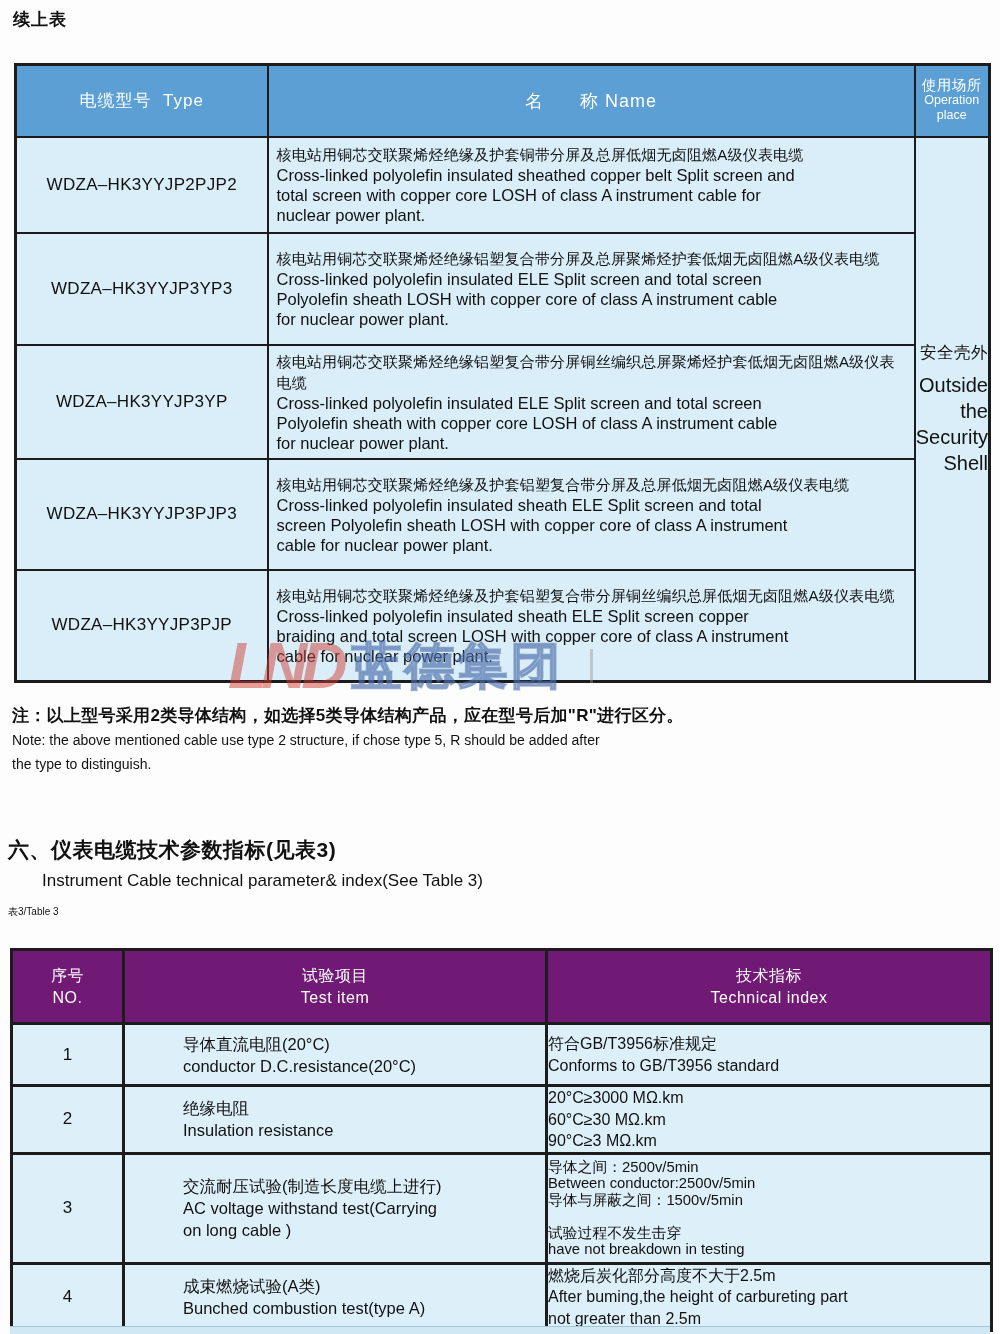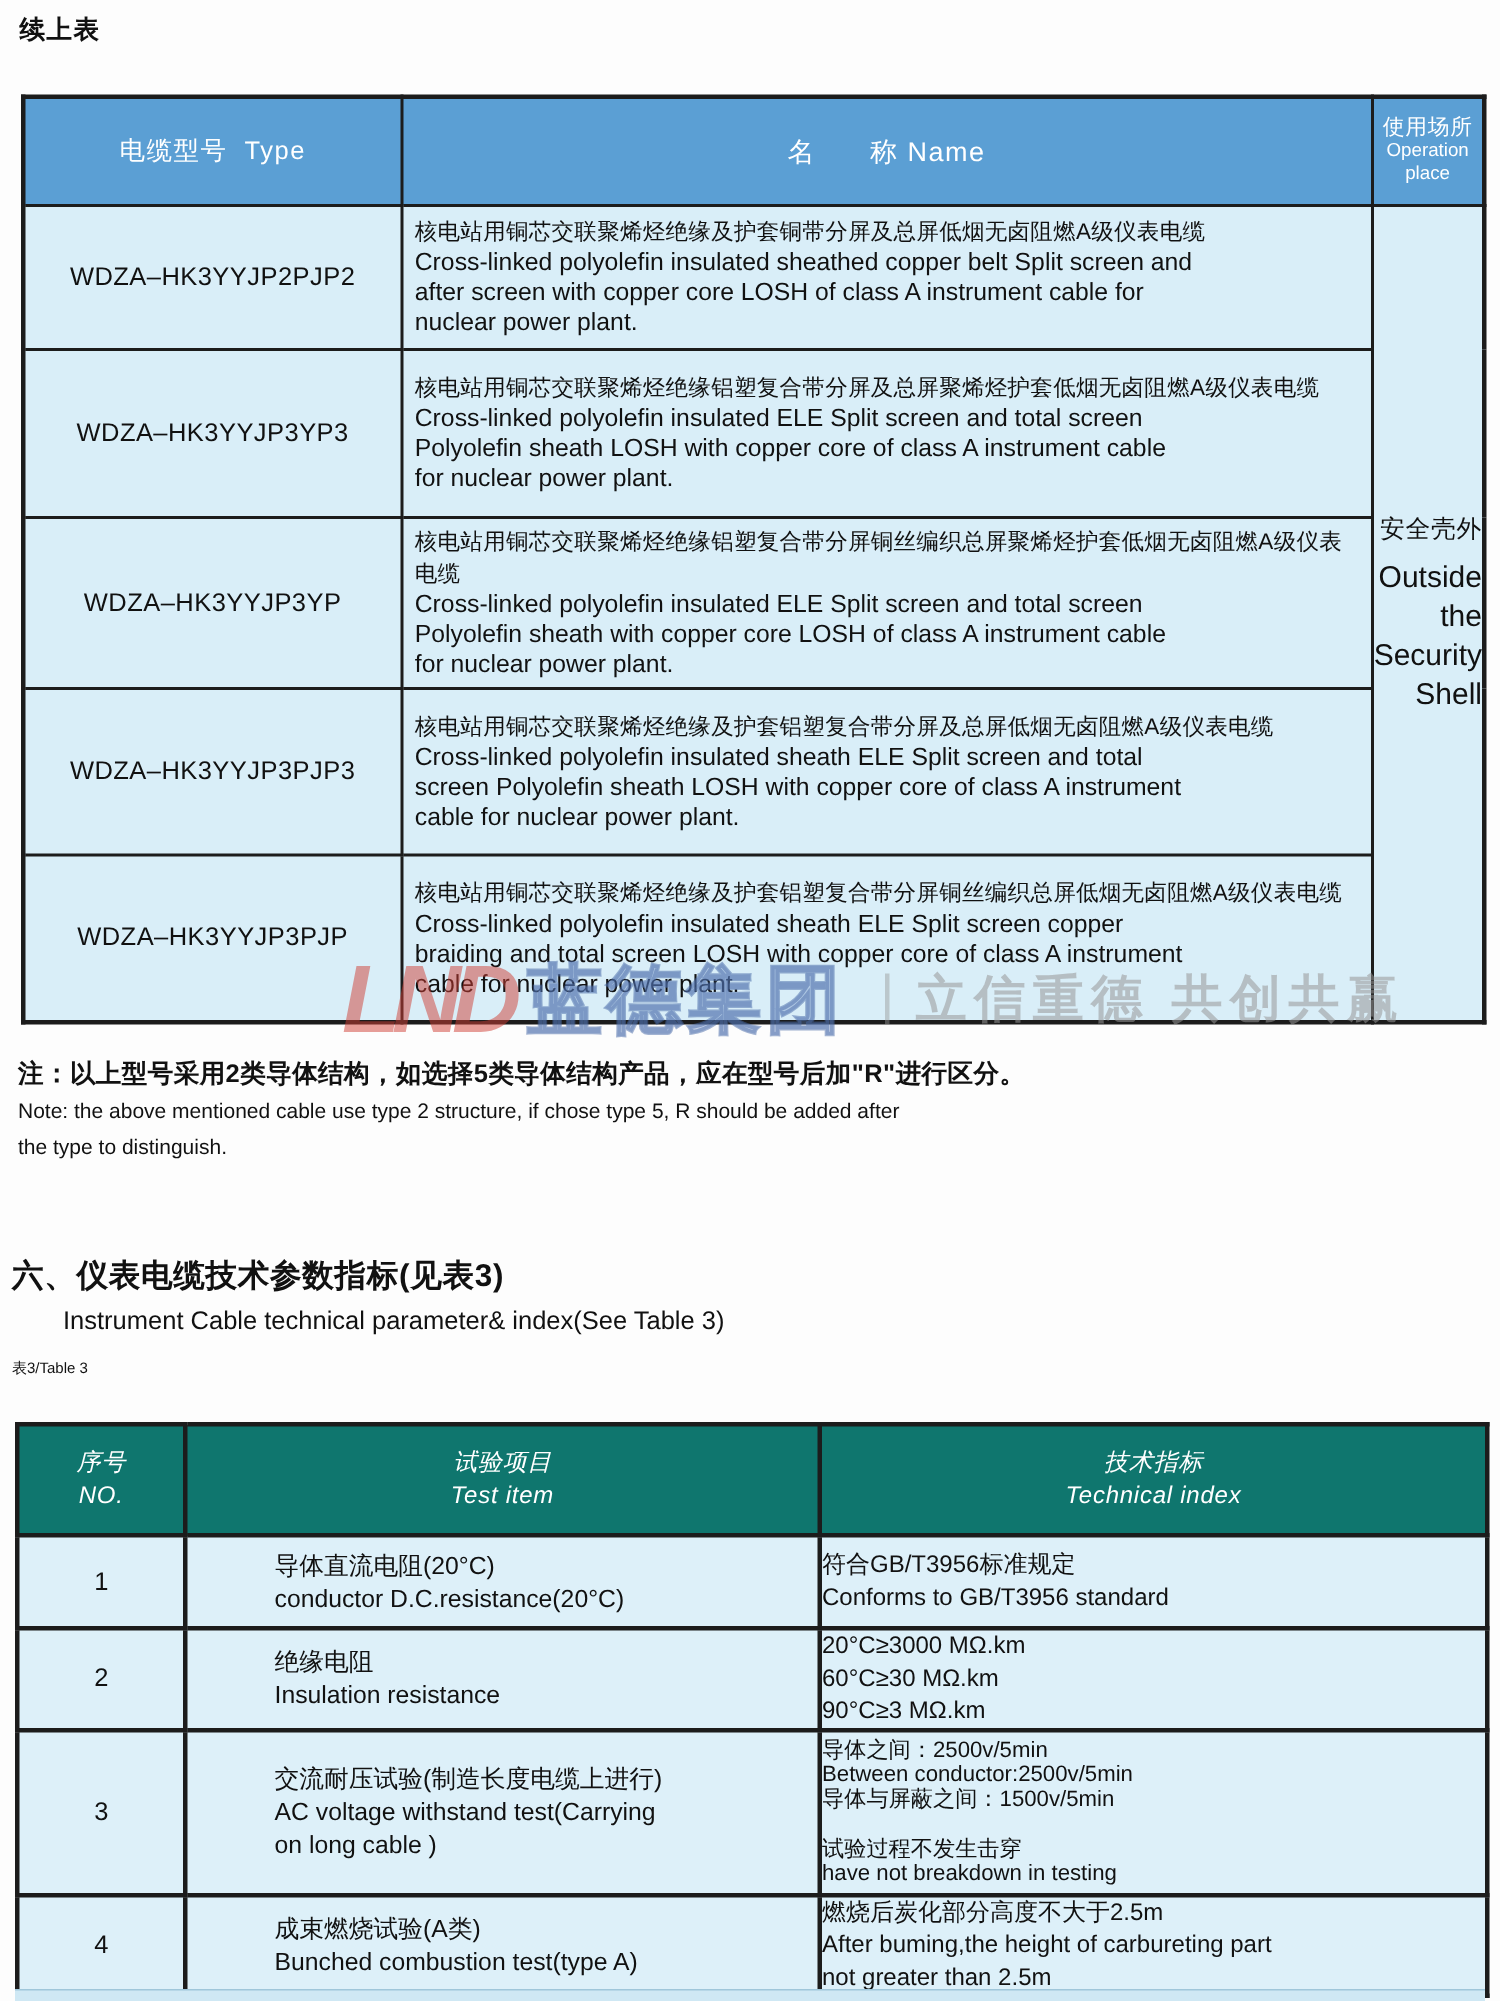--- a/index.html
+++ b/index.html
@@ -38,21 +38,21 @@
   .note-en { font-size:14px; line-height:24px; }
 
   
   .sec-zh { position:absolute; left:8px; top:836px; font-size:21px; font-weight:700; letter-spacing:0.5px; }
   .sec-en { position:absolute; left:42px; top:871px; font-size:17px; }
   .t3-label { position:absolute; left:8px; top:905px; font-size:10px; }
 
   
   .t3 { position:absolute; left:10px; top:948px; width:980px; border:3px solid #1c1c1c; }
   .t3 td { border:3px solid #1c1c1c; vertical-align:middle; }
-  .t3 .hdr td { background:#0f766e; color:#fff; text-align:center;font-style:italic; }
+  .t3 .hdr td { background:#701a75; color:#fff; text-align:center; }
   .t3-hdr-line { font-size:16px; line-height:22px; letter-spacing:0.5px; }
   .no-cell { text-align:center; font-size:17px; background:#ddf0f9; }
   .item-cell { padding-left:58px; font-size:16.5px; line-height:22px; background:#ddf0f9; }
   .index-cell { font-size:16px; line-height:21.5px; background:#ddf0f9; }
   .index-tight { font-size:14.8px; line-height:16.5px; padding-top:4px; padding-bottom:4px; }
 
   .bottom-strip { position:absolute; left:10px; top:1326px; width:980px; height:8px; background:#cfe8f4; border-top:1px solid #9fc6da; }
 
   
   .wm {
@@ -94,21 +94,21 @@
         <div class="zh">使用场所</div>
         <div class="en pre">Operation
 place</div>
       </td>
     </tr>
     <tr style="height:96px">
       <td class="body-td type-cell">WDZA–HK3YYJP2PJP2</td>
       <td class="body-td name-cell">
         <div class="name-zh">核电站用铜芯交联聚烯烃绝缘及护套铜带分屏及总屏低烟无卤阻燃A级仪表电缆</div>
         <div class="name-en pre">Cross-linked polyolefin insulated sheathed copper belt Split screen and
-after  screen with  copper  core  LOSH of class A instrument cable for
+total  screen with  copper  core  LOSH of class A instrument cable for
 nuclear power plant.</div>
       </td>
       <td class="place-cell" rowspan="5">
         <div class="place-zh">安全壳外</div>
         <div class="place-en pre">Outside
 the
 Security
 Shell</div>
       </td>
     </tr>
@@ -148,21 +148,20 @@
 cable  for nuclear power plant.</div>
       </td>
     </tr>
   </tbody>
     </table>
 
   <div class="wm">
     <span class="wm-lnd">LND</span>
     <span class="wm-cn">蓝德集团</span>
     <span class="wm-sep"></span>
-    <span class="wm-slogan">立信重德  共创共赢</span>
   </div>
 
   <div class="note">
     <div class="note-zh">注：以上型号采用2类导体结构，如选择5类导体结构产品，应在型号后加"R"进行区分。</div>
     <div class="note-en pre">Note: the above mentioned cable use type 2 structure, if chose type 5, R should be added after
 the type to distinguish.</div>
   </div>
 
   <div class="sec-zh">六、仪表电缆技术参数指标(见表3)</div>
   <div class="sec-en">Instrument  Cable technical parameter&amp; index(See Table 3)</div>

